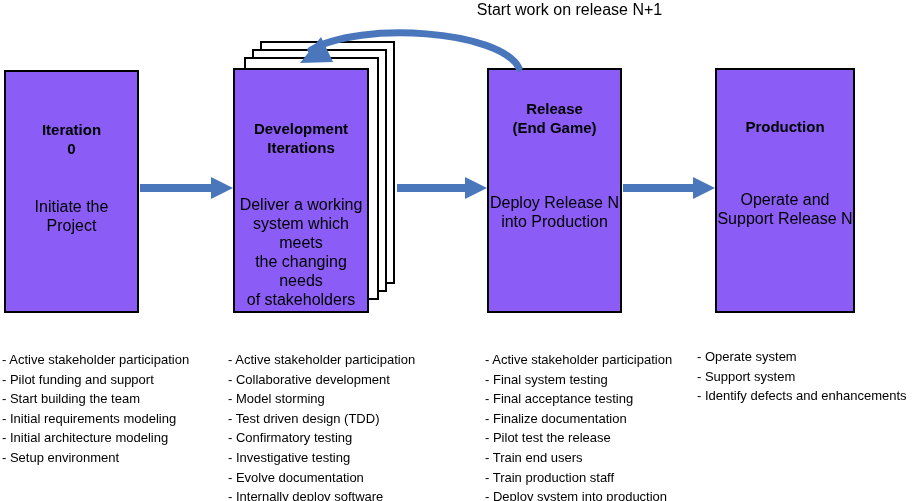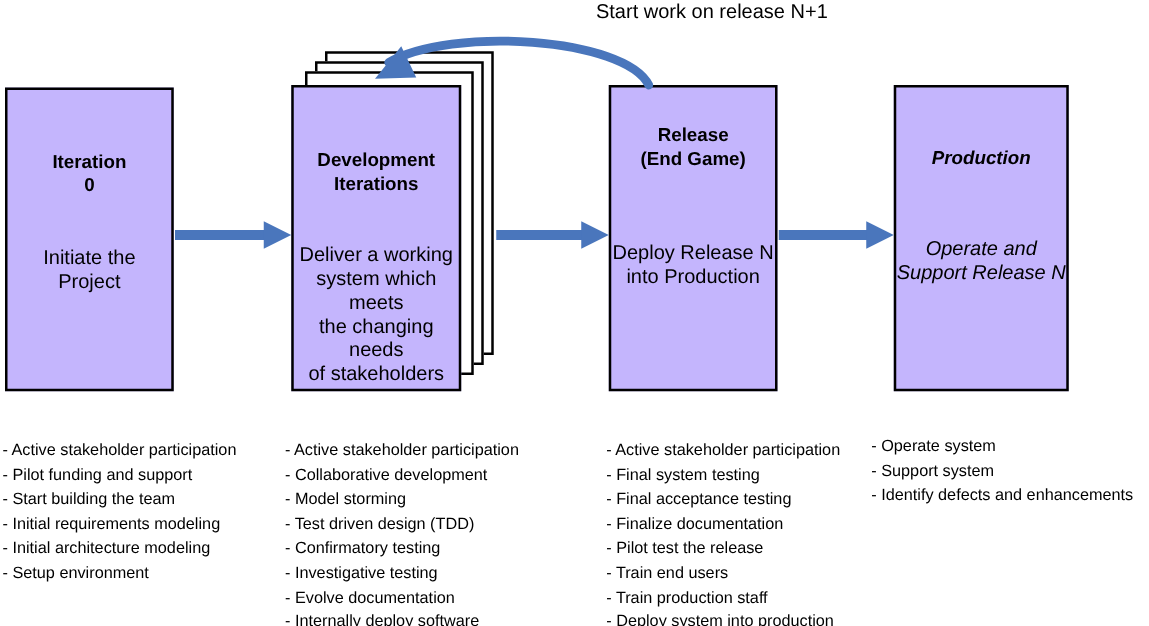--- a/index.html
+++ b/index.html
@@ -31,21 +31,21 @@
     color: #000;
     white-space: nowrap;
   }
   .top-caption span { display: inline-block; transform: translateX(110px); }
 
   
   .phase-box {
     position: absolute;
     box-sizing: border-box;
     border: 2px solid #000000;
-    background: #c4b5fd;
+    background: #8b5cf6;
   }
   .phase-inner {
     position: relative;
     width: 100%;
     height: 100%;
   }
   .phase-title {
     position: absolute;
     left: 0;
     width: 100%;
@@ -135,21 +135,21 @@
 
   <div class="phase-box" style="left:487px; top:68px; width:135px; height:245px;">
     <div class="phase-inner">
       <div class="phase-title" style="top:29px;">Release
 (End Game)</div>
       <div class="phase-desc" style="top:123px;">Deploy Release N
 into Production</div>
     </div>
   </div>
 
-  <div class="phase-box" style="left:715px; top:68px; width:140px; height:245px;font-style:italic;">
+  <div class="phase-box" style="left:715px; top:68px; width:140px; height:245px;">
     <div class="phase-inner">
       <div class="phase-title" style="top:47px;">Production</div>
       <div class="phase-desc" style="top:120px;">Operate and
 Support Release N</div>
     </div>
   </div>
 
   <svg class="overlay" viewBox="0 0 919 501">
 
     <g>

